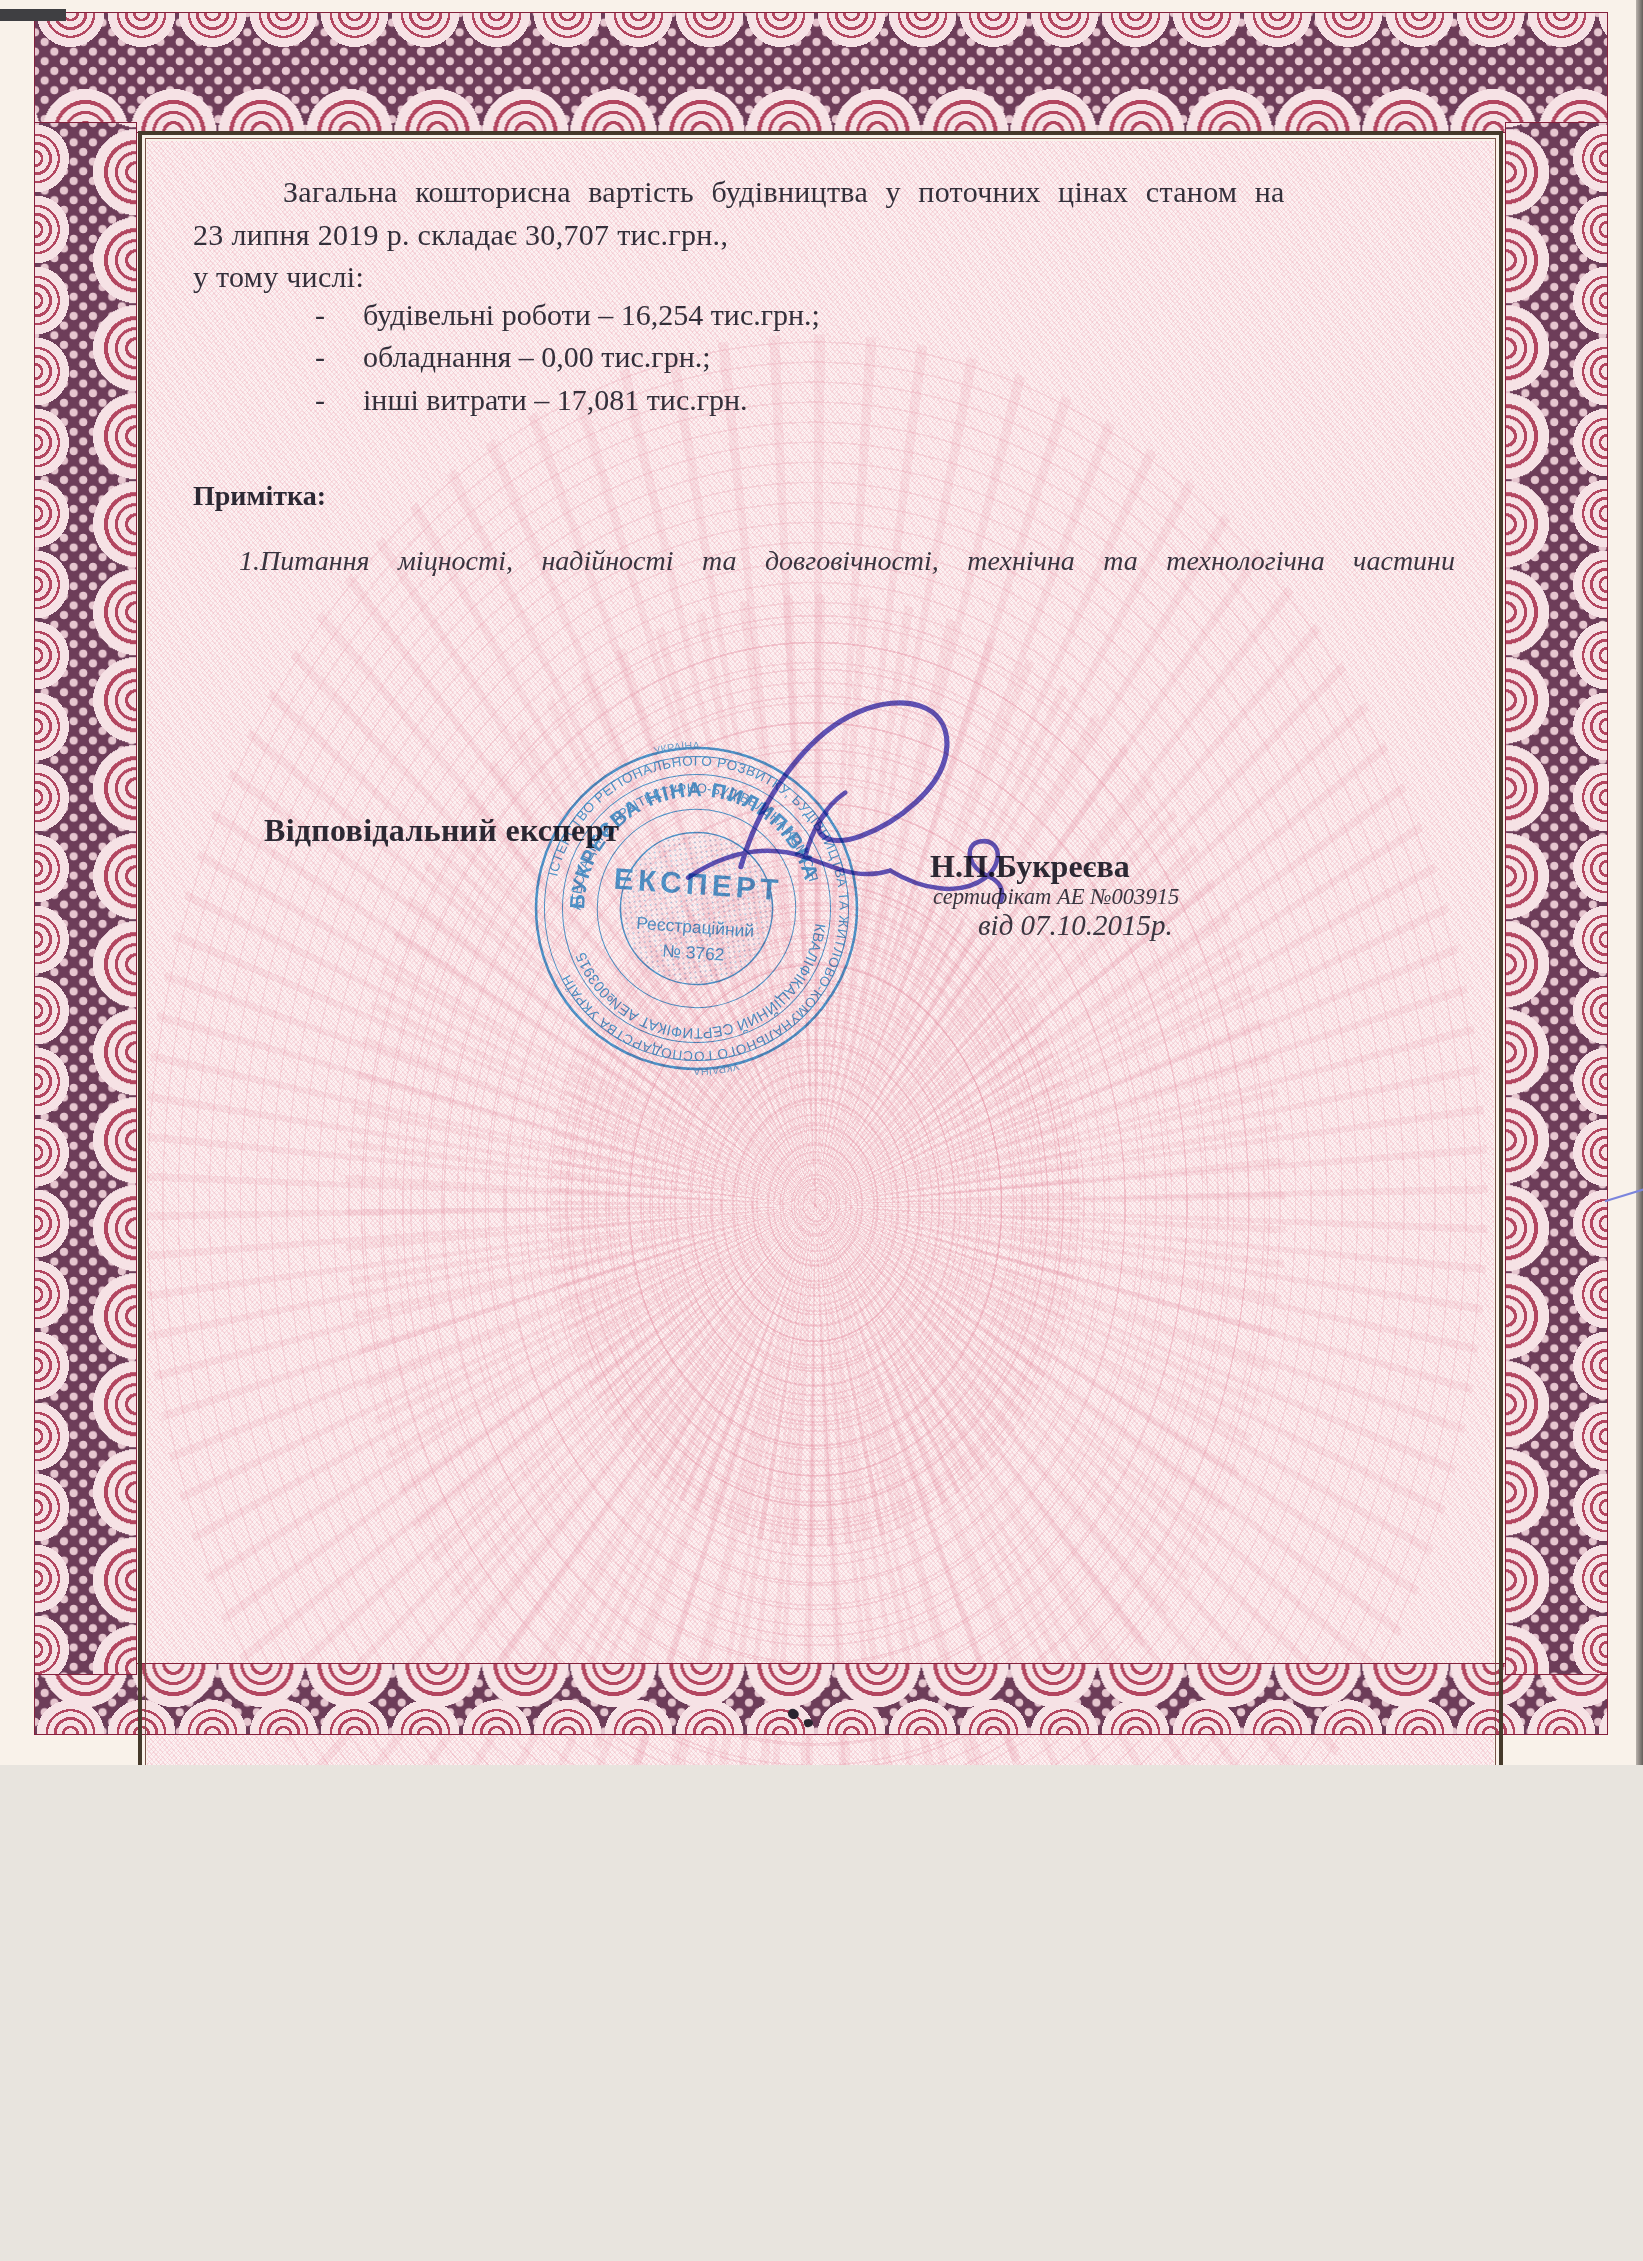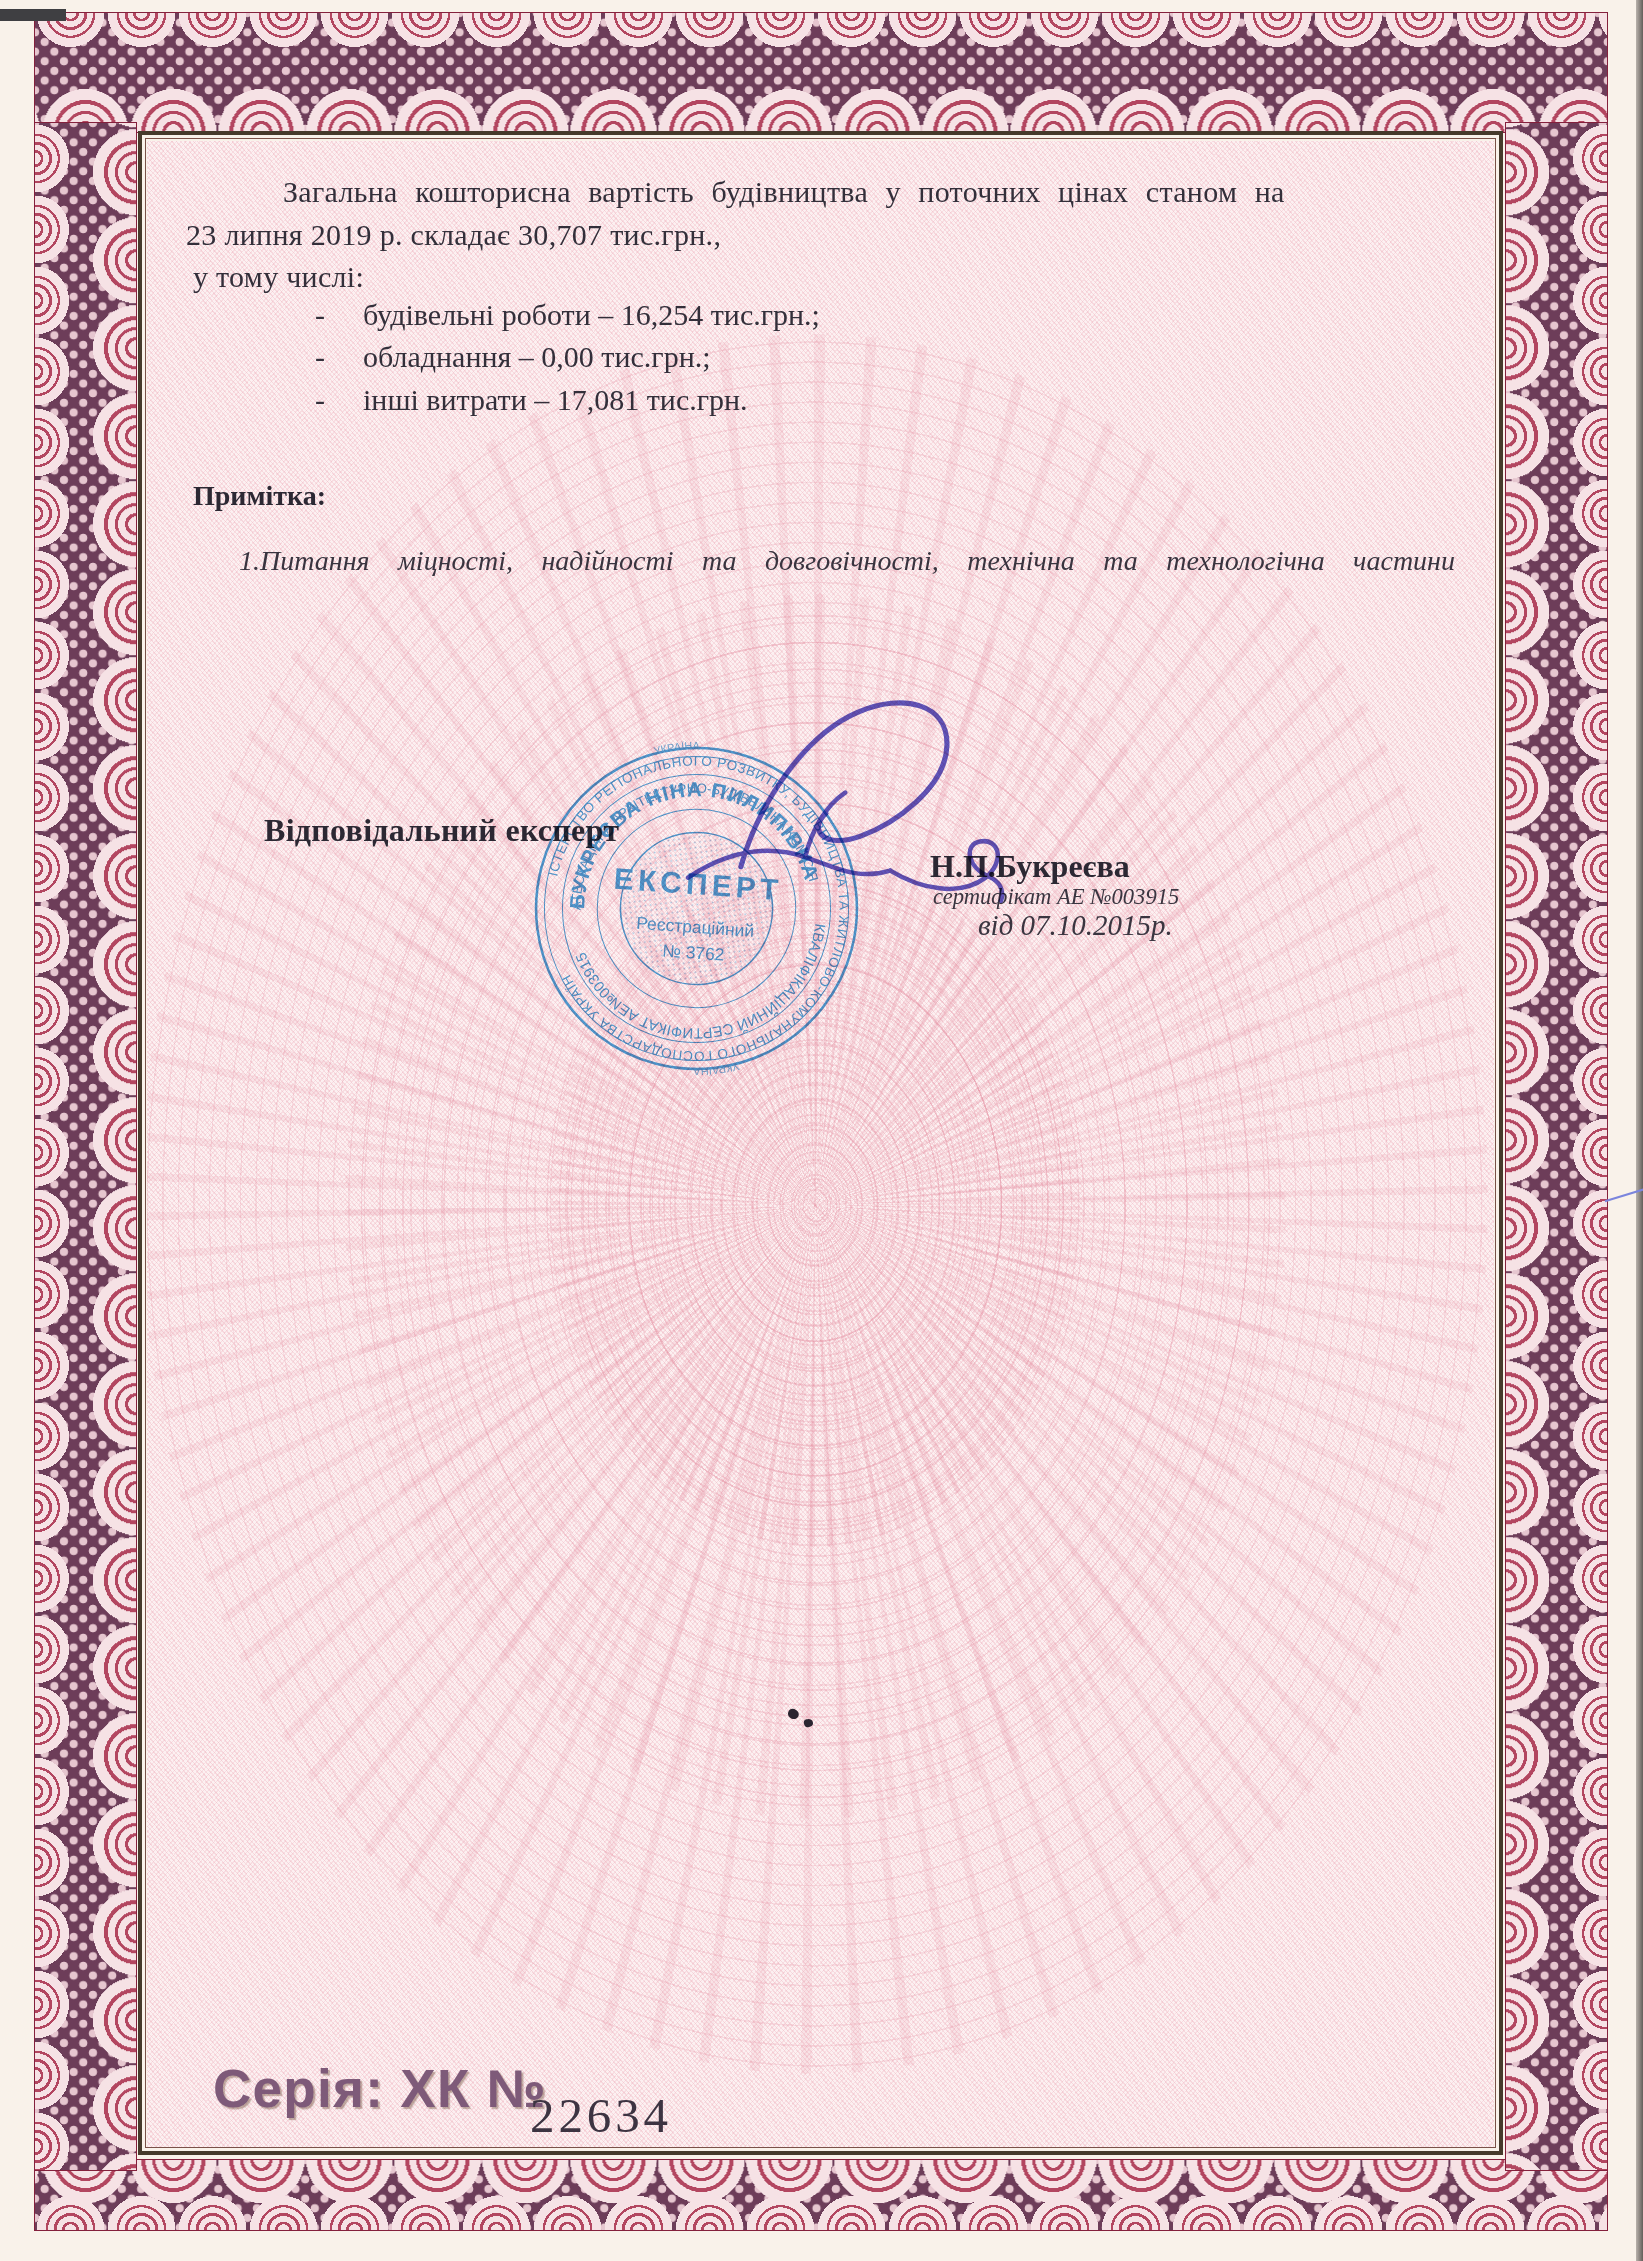--- a/index.html
+++ b/index.html
@@ -1,17 +1,17 @@
 <!DOCTYPE html>
 <html style="font-size:10.3px"><head>
 <meta charset="utf-8">
 <style>
   html,body{margin:0;padding:0;background:#e8e4de;}
   .page{
-    position:relative; width:1644px; height:2261px;
+    position:relative; width:1644px; height:1765px;
     background:#f9f2ea; overflow:hidden;
     font-family:"Liberation Serif", serif;
   }
   
   .band{
     position:absolute;
     background-color:#6d3d59;
     background-image:
       radial-gradient(circle, #e6c6cf 0px, #e6c6cf 3.9px, rgba(0,0,0,0) 4.5px),
       radial-gradient(circle, #e6c6cf 0px, #e6c6cf 3.9px, rgba(0,0,0,0) 4.5px);
@@ -96,21 +96,21 @@
   }
   
   .frame{
     position:absolute; left:138px; top:131px; width:1365px; height:2024px;
     border:4.5px solid #463a2b; box-sizing:border-box;
   }
   .frame::before{content:"";position:absolute;inset:2.6px;border:1.9px solid #7a5148;}
   
   .txt{position:absolute;color:#332f3a;white-space:nowrap;}
   .t-line1{left:193px;top:175px;font-size:30px;text-indent:90px;word-spacing:9.7px;letter-spacing:0.3px;}
-  .t-line2{left:186px;top:218px;font-size:30px;letter-spacing:0.3px;text-align:right;}
+  .t-line2{left:193px;top:218px;font-size:30px;letter-spacing:0.3px;text-align:right;}
   .t-line3{left:193px;top:260px;font-size:30px;letter-spacing:0.3px;}
   .li{position:absolute;left:315px;font-size:30px;color:#332f3a;white-space:nowrap;}
   .li .marker{display:inline-block;width:48px;}
   .li1{top:298px}.li2{top:340px}.li3{top:383px}
   .note-h{left:193px;top:480px;font-size:28px;font-weight:bold;color:#2c2833;text-align:right;}
   .note-l1{left:193px;top:545px;width:1216px;font-size:28px;font-style:italic;white-space:normal;
            text-align:justify;text-align-last:justify;color:#39343f;padding-left:46px;}
   .note-l2{left:193px;top:582px;font-size:28px;font-style:italic;color:#39343f;}
   .resp{left:264px;top:812px;font-size:32px;font-weight:bold;color:#2c2833;letter-spacing:0.3px;}
   .sig-name{left:930px;top:848px;font-size:32px;font-weight:bold;color:#2c2833;}

